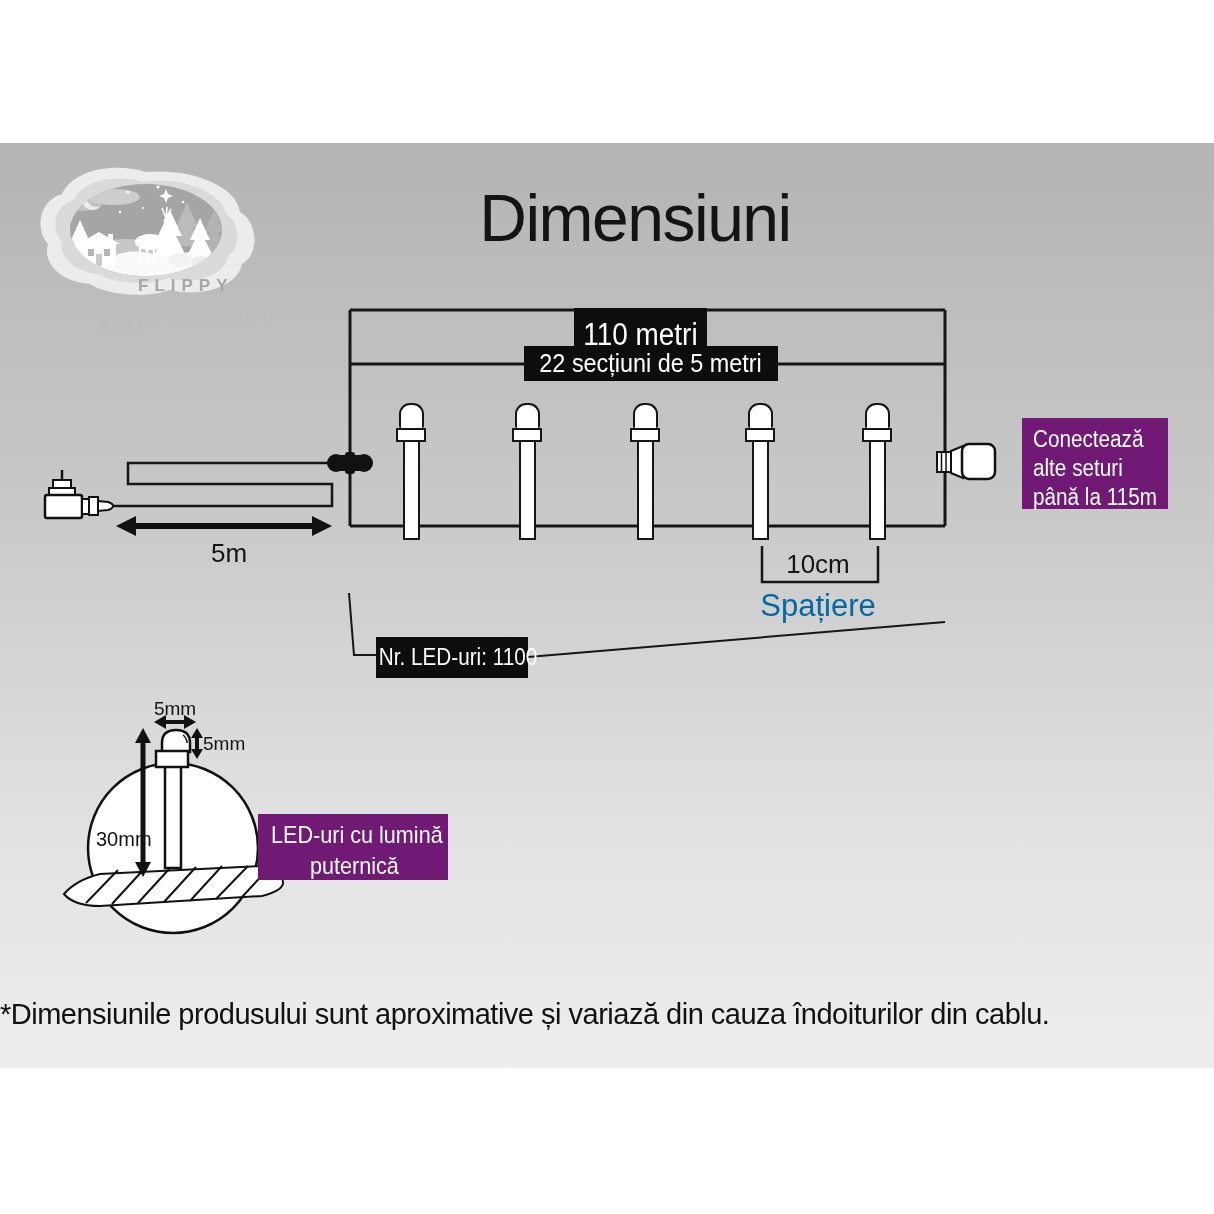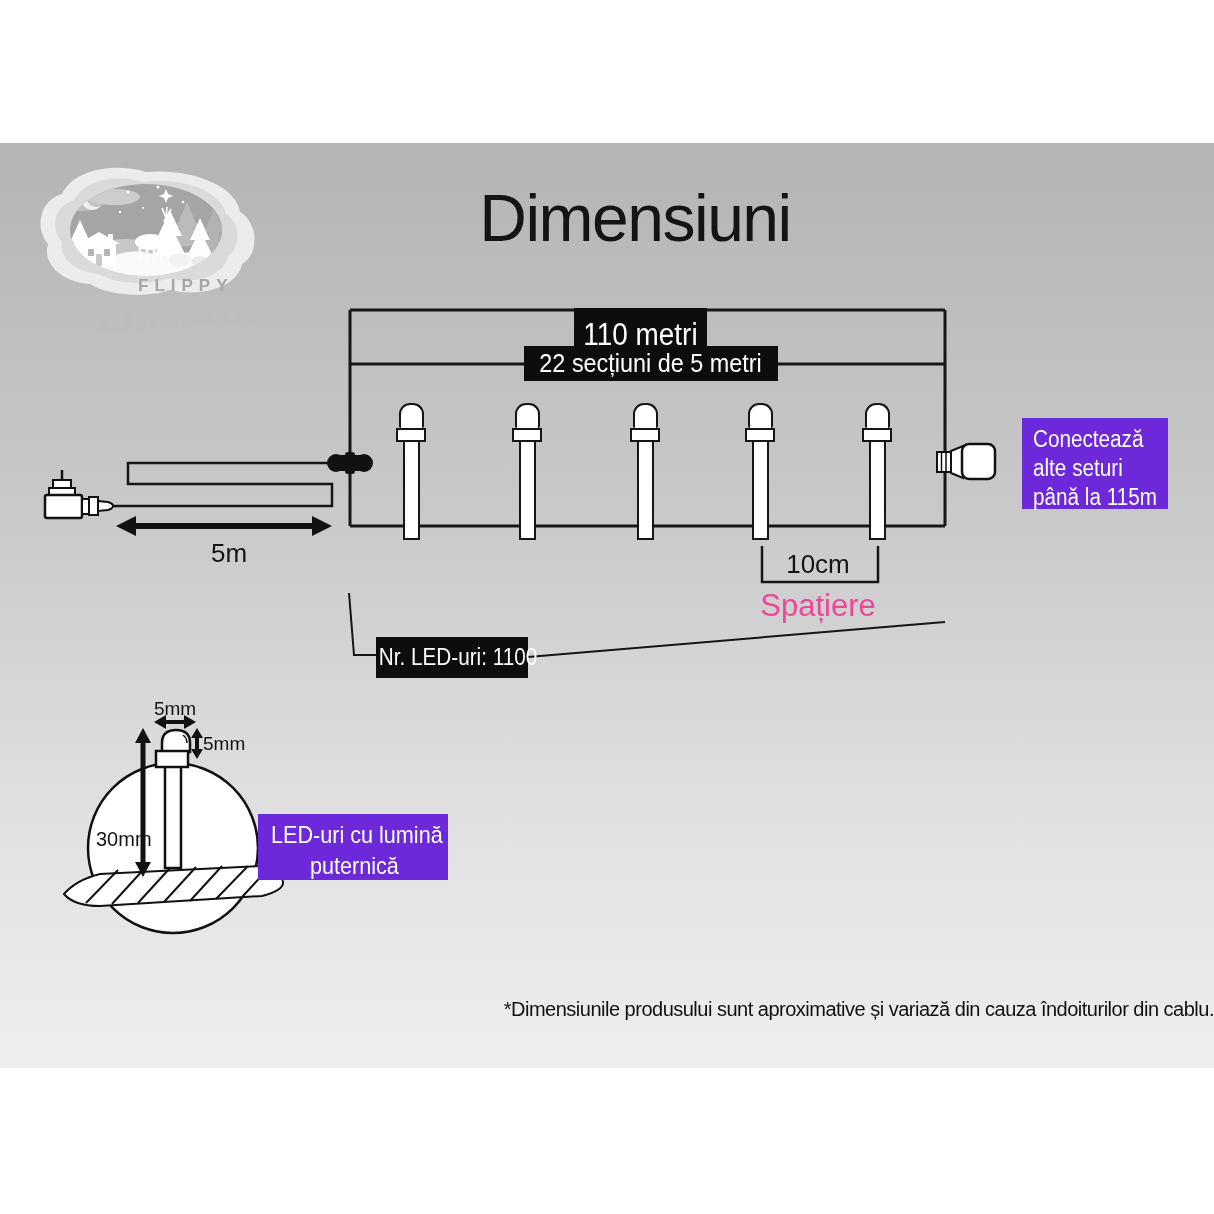--- a/index.html
+++ b/index.html
@@ -6,35 +6,35 @@
   body{font-family:"Liberation Sans",sans-serif;}
   .canvas{position:relative;width:1214px;height:1214px;background:#ffffff;overflow:hidden;}
   .band{position:absolute;left:0;top:143px;width:1214px;height:925px;
         background:linear-gradient(180deg,#b4b4b4 0%,#c6c6c6 35%,#ddddc dd 70%,#eeeeee 100%);
         background:linear-gradient(180deg,#b4b4b4 0%,#c9c9c9 40%,#e2e2e2 75%,#eeeeee 100%);}
   .scene{position:absolute;left:0;top:0;width:1214px;height:1214px;}
   .abs{position:absolute;}
   .title{left:0;top:180px;width:1214px;text-align:center;font-size:66px;letter-spacing:-1.5px;color:#141414;margin-left:28px;}
   .box{background:#0d0d0d;color:#ffffff;display:flex;align-items:center;justify-content:center;}
   .box .cond{display:inline-block;transform:scaleX(0.9);transform-origin:center;white-space:nowrap;}
-  .box-left{background:#6d28d9;color:#ffffff;}
+  .box-left{background:#701a75;color:#ffffff;}
   .box-left .cond{display:inline-block;transform:scaleX(0.9);transform-origin:left center;white-space:nowrap;}
   .b110{left:574px;top:284px;width:133px;height:54px;font-size:31px;margin-top:24px;}
   .b22{left:524px;top:346px;width:254px;height:35px;font-size:26px;}
   .bconn{left:1022px;top:418px;width:146px;height:91px;font-size:23px;line-height:29px;padding:7px 0 0 11px;box-sizing:border-box;}
   .bnr{left:376px;top:637px;width:140px;height:41px;font-size:23px;padding-left:12px;}
   .bled{left:258px;top:814px;width:190px;height:66px;font-size:24px;line-height:31px;padding:5px 0 0 13px;box-sizing:border-box;text-align:center;}
   .l5m{left:179px;top:538px;width:100px;text-align:center;font-size:26px;color:#141414;}
   .l10cm{left:768px;top:549px;width:100px;text-align:center;font-size:26px;color:#141414;}
-  .lspat{left:738px;top:588px;width:160px;text-align:center;font-size:31px;color:#ec4899;}
+  .lspat{left:738px;top:588px;width:160px;text-align:center;font-size:31px;color:#0369a1;}
   .lheading{left:58px;top:658px;font-size:32px;color:#141414;letter-spacing:-1px;}
   .l5mmtop{left:145px;top:698px;width:60px;text-align:center;font-size:19px;color:#141414;}
   .l5mmright{left:203px;top:733px;font-size:19px;color:#141414;}
   .l30mm{left:96px;top:828px;font-size:20px;color:#141414;}
-  .footnote{left:0;top:998px;width:1214px;text-align:right;font-size:20px;letter-spacing:-0.5px;color:#111111;}
+  .footnote{left:0;top:998px;width:1214px;text-align:left;font-size:29px;letter-spacing:-0.5px;color:#111111;}
   .flippy{left:138px;top:276px;font-size:17px;letter-spacing:6px;color:#a6a6a6;font-weight:bold;}
   .christmas{left:98px;top:290px;font-size:37px;color:#bdbdbd;font-family:"DejaVu Serif",serif;
              font-style:italic;font-weight:bold;transform:rotate(-4deg);}
   
   .bulb{position:absolute;width:30px;}
   .bulb .dome{width:21px;height:23px;border:2px solid #151515;border-bottom:none;
               border-radius:11px 11px 2px 2px;background:#ffffff;margin:0 auto;}
   .bulb .collar{width:26px;height:10px;border:2px solid #151515;background:#ffffff;margin:0 auto;}
   .bulb .stem{width:13px;height:96px;border:2px solid #151515;border-top:none;background:#ffffff;margin:0 auto;}
 </style>

